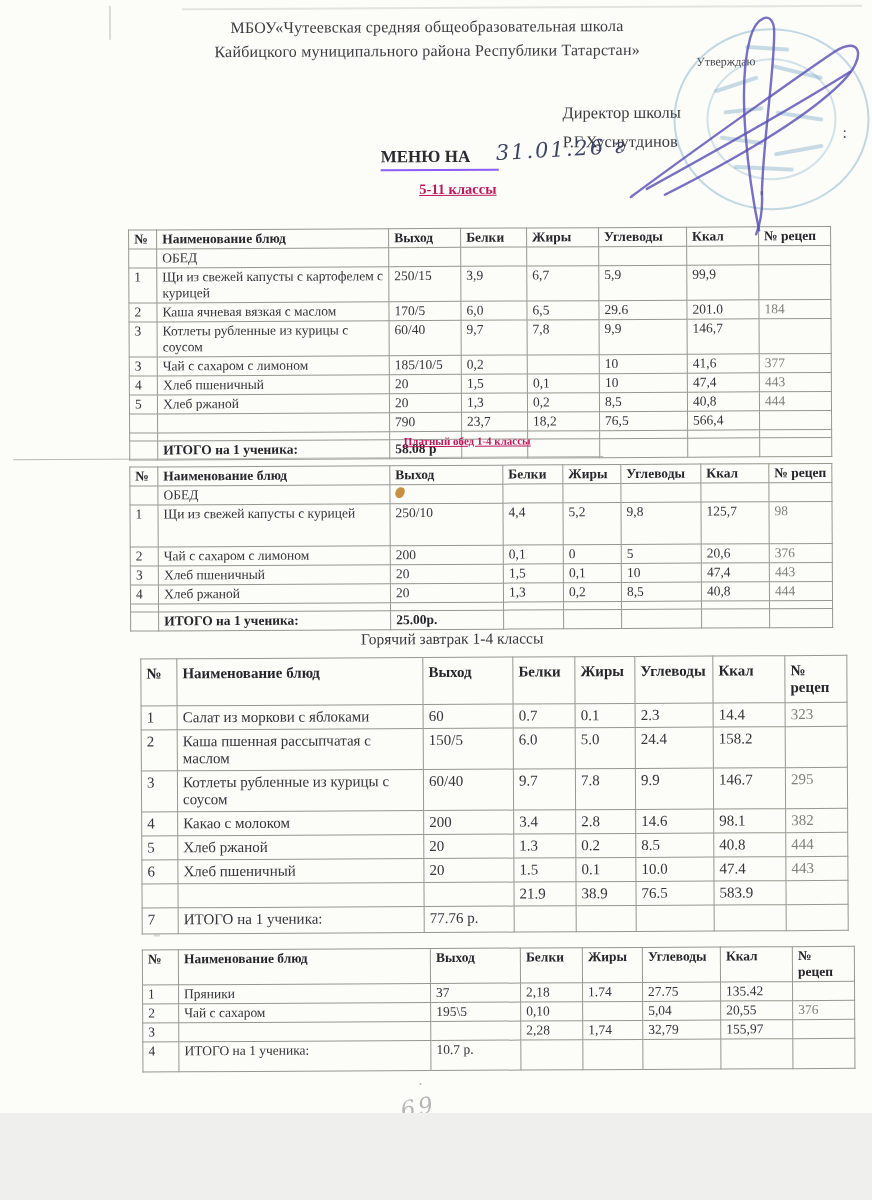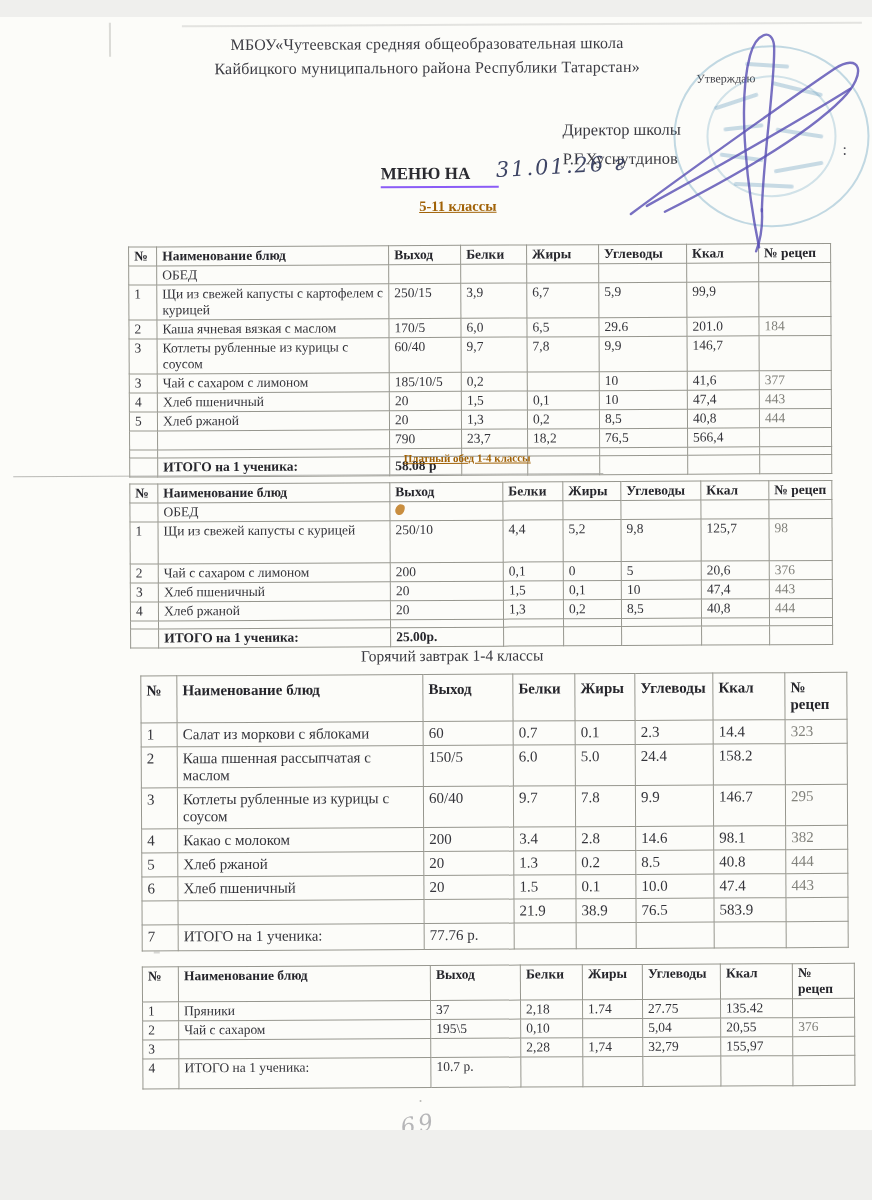--- a/index.html
+++ b/index.html
@@ -1,37 +1,37 @@
 <!DOCTYPE html>
 <html><head>
 <meta charset="utf-8">
 <style>
   html,body{margin:0;padding:0;}
   body{width:872px;height:1200px;background:#efefed;font-family:"Liberation Serif",serif;}
-  .page{position:absolute;left:0;top:17px;width:872px;height:1113px;background:#fcfcf9;overflow:hidden;color:#35353b;}
+  .page{position:absolute;left:0;top:0;width:872px;height:1113px;background:#fcfcf9;overflow:hidden;color:#35353b;}
   .tilt{position:absolute;left:0;top:0;width:872px;height:1200px;transform:rotate(-0.3deg);transform-origin:50% 50%;}
 
   
   .top-streak{position:absolute;left:185px;top:7px;width:680px;height:2px;background:#d6d6d2;opacity:.65;}
   .left-streak{position:absolute;left:112px;top:4px;width:2px;height:34px;background:#d2d2ce;opacity:.8;}
   .line-artifact{position:absolute;left:14px;top:457px;width:590px;height:1px;background:#a9a9a5;opacity:.8;}
   .speck{position:absolute;width:3px;height:3px;border-radius:50%;background:#8f8f8b;opacity:.6;}
 
   
   .org{position:absolute;left:60px;width:740px;text-align:center;font-size:16px;color:#3d3d44;letter-spacing:.2px;}
   .org1{top:18px;} .org2{top:42px;}
   .approve{position:absolute;left:699px;top:56px;font-size:12px;color:#44444b;}
   .director{position:absolute;left:565px;top:104px;font-size:16.5px;color:#3b3b42;}
   .dname{position:absolute;left:565px;top:133px;font-size:16.5px;color:#3b3b42;}
   .colon{position:absolute;left:845px;top:126px;font-size:16px;color:#4a4a52;}
   .menu-label{position:absolute;left:383px;top:147px;font-size:17px;font-weight:bold;color:#2b2b31;
     border-bottom:2px solid #8b5cf6;padding-right:28px;padding-bottom:2px;}
   .menu-date{position:absolute;left:498px;top:138px;font-size:21px;font-style:italic;color:#3e4565;
     transform:rotate(-3deg);letter-spacing:2px;font-family:"DejaVu Serif",serif;}
-  .s-head{position:absolute;transform:translateX(-50%);font-weight:bold;color:#a16207;}
+  .s-head{position:absolute;transform:translateX(-50%);font-weight:bold;color:#be185d;}
   .s1{left:460px;top:181px;font-size:14.5px;text-decoration:underline;}
   .s2{left:468px;top:435px;font-size:11px;text-decoration:underline;}
   .s3{left:452px;top:630px;font-size:15.5px;font-weight:normal;text-decoration:none;color:#38383f;}
 
   
   table{position:absolute;border-collapse:collapse;table-layout:fixed;background:transparent;}
   th,td{border:1px solid #97978f;vertical-align:top;text-align:left;padding:1px 5px;overflow:hidden;}
   th{font-weight:bold;color:#26262c;}
   tr.bold td{font-weight:bold;color:#26262c;}
   td.recipe{color:#82827c;}

